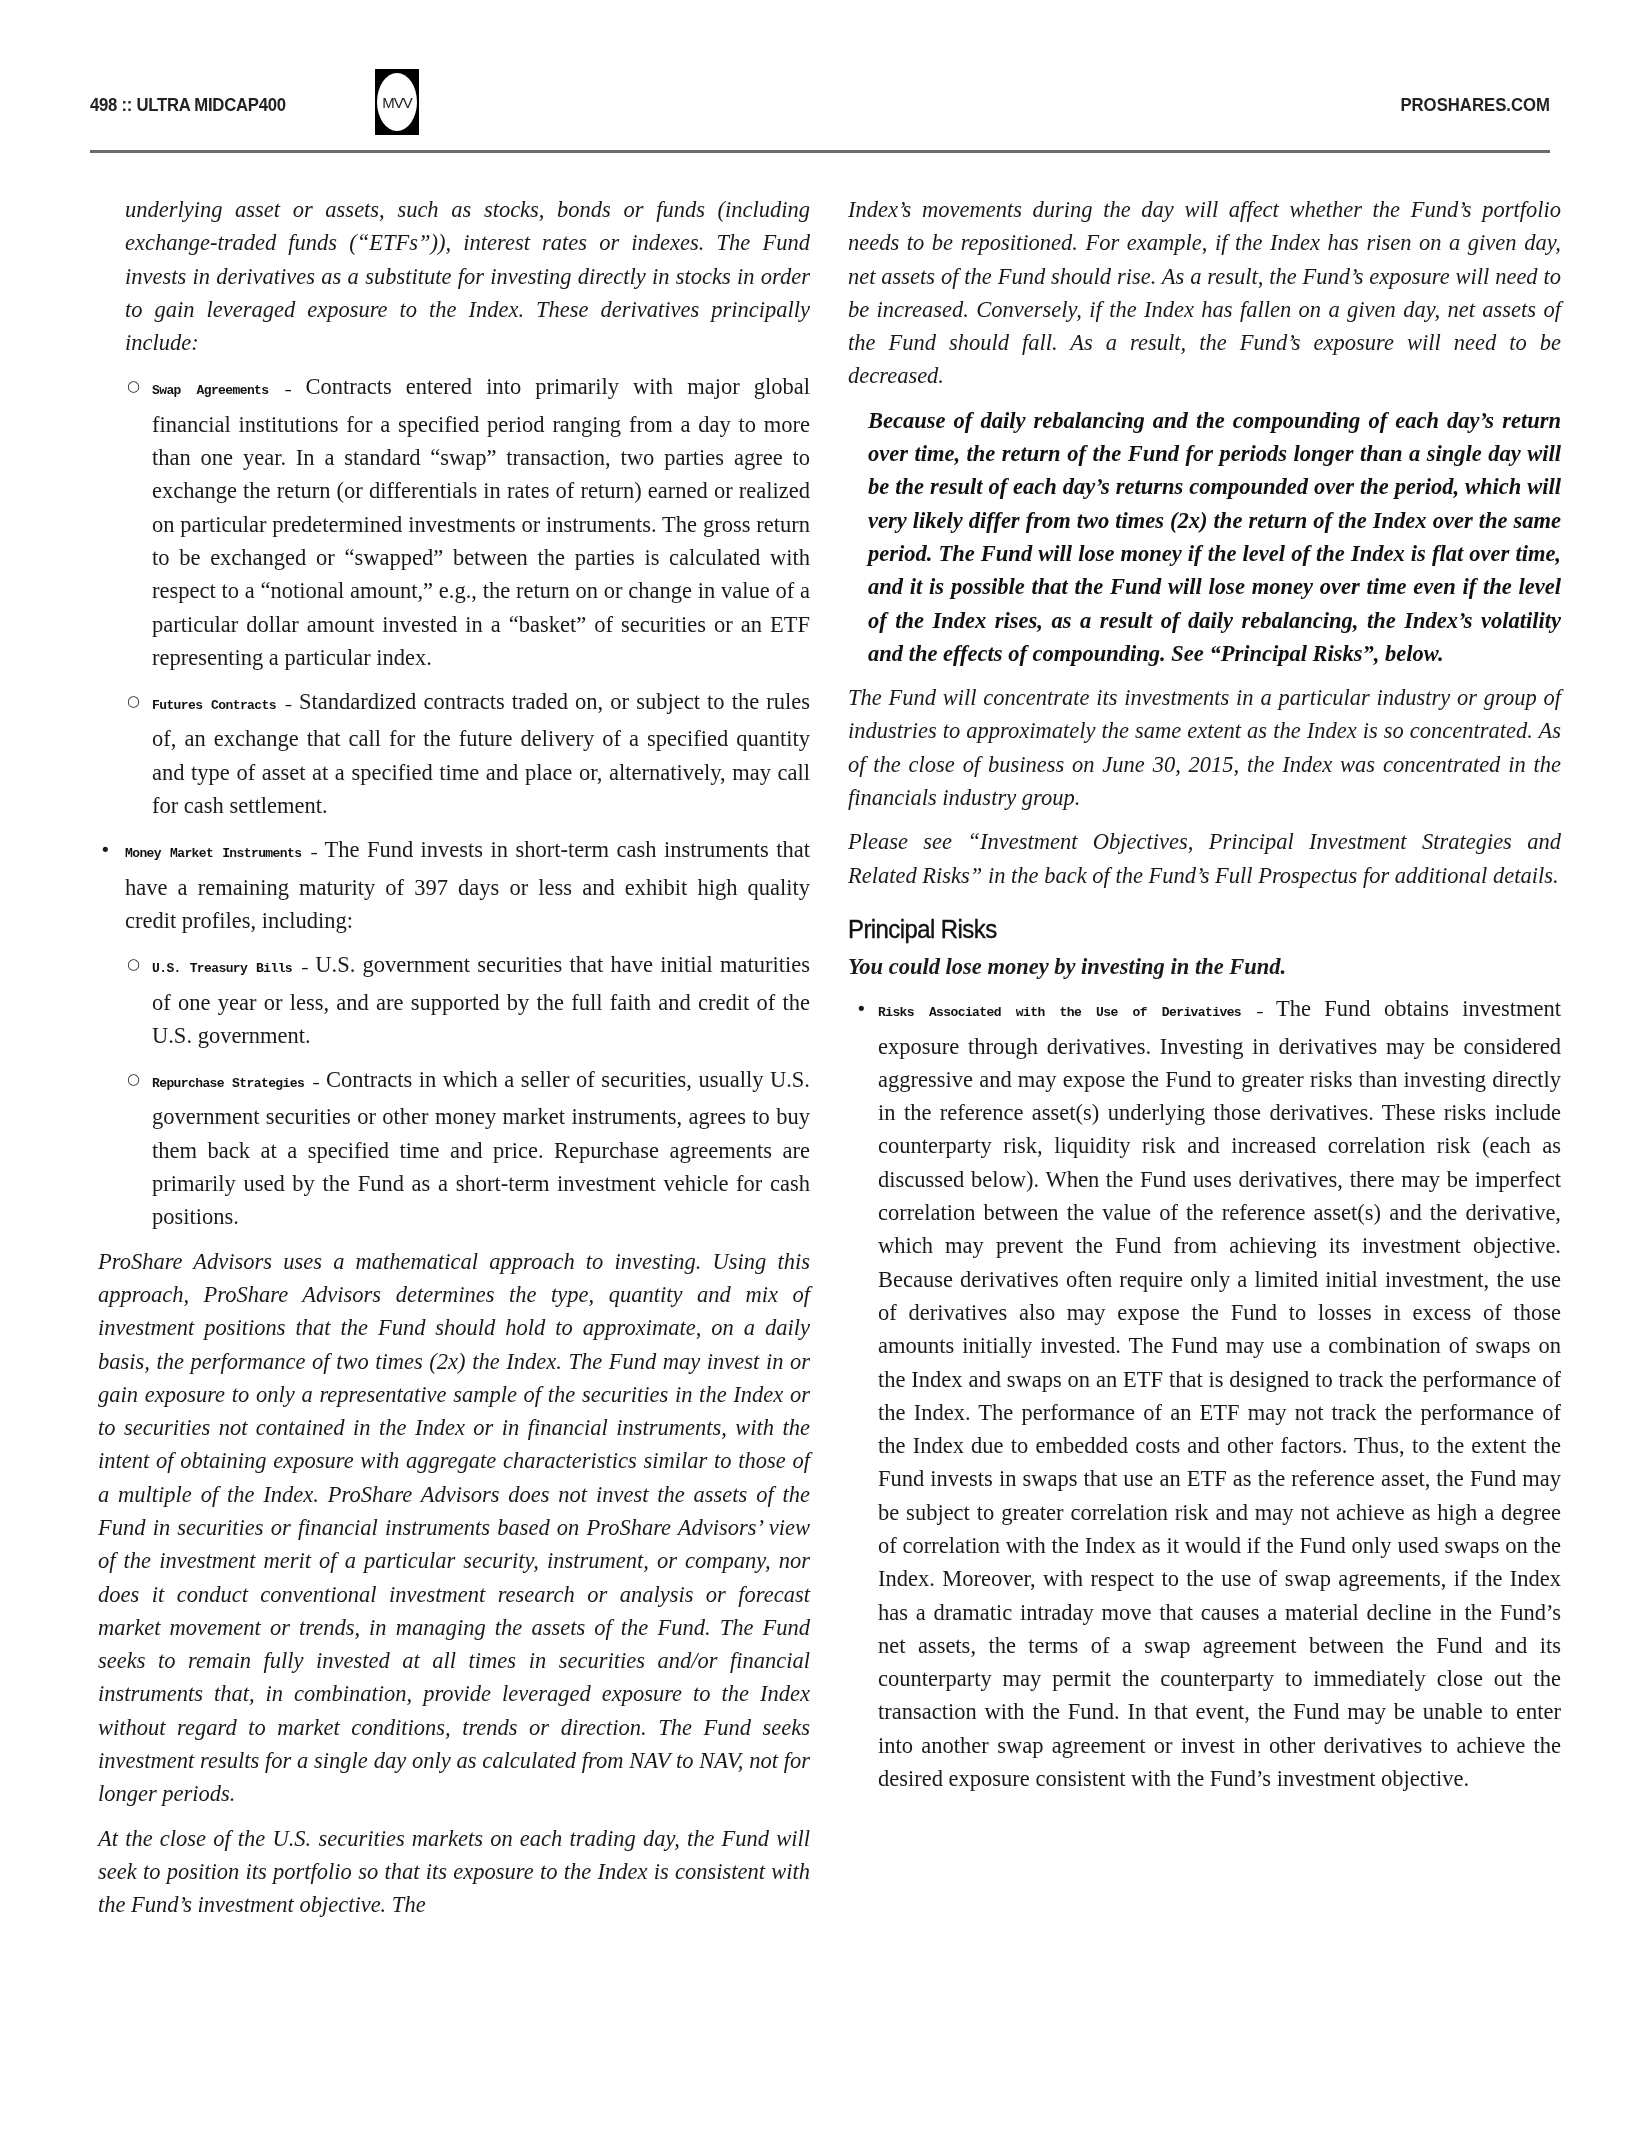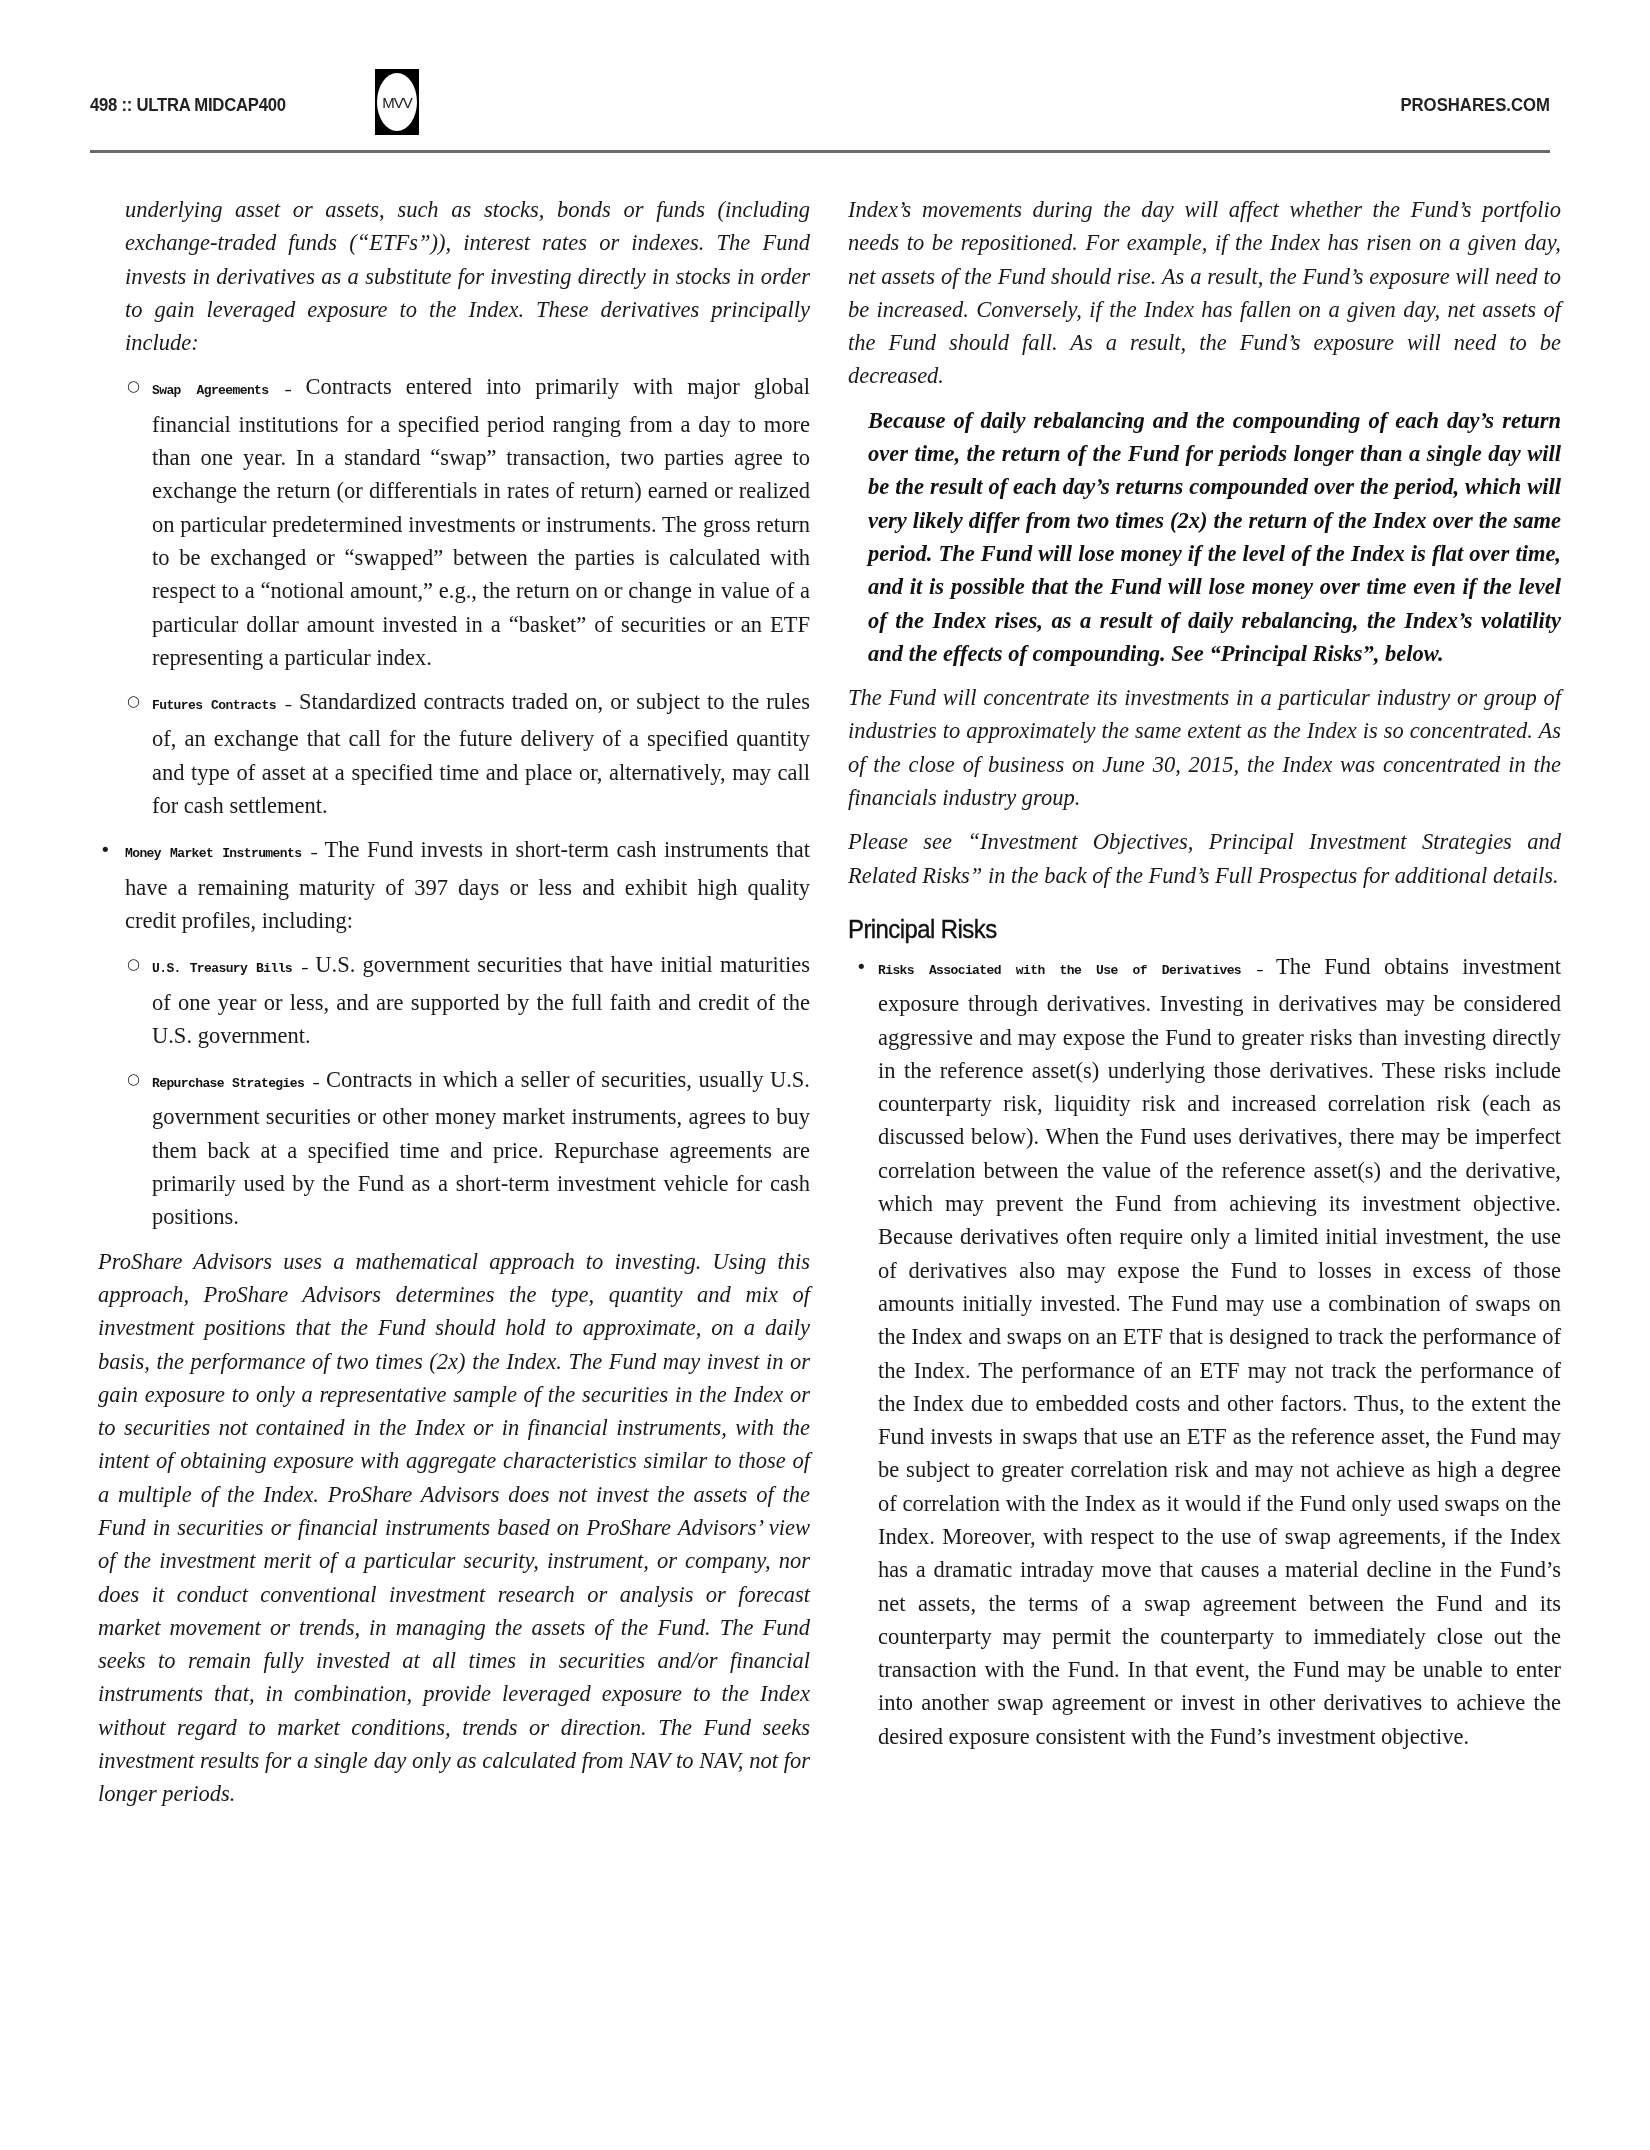--- a/index.html
+++ b/index.html
@@ -89,25 +89,27 @@
     <span class="bul">○</span>
     <span class="term">U.S. Treasury Bills –</span><span> U.S. government securities that have initial maturities of one year or less, and are supported by the full faith and credit of the U.S. government.</span>
   </div>
 
   <div class="item lvl2">
     <span class="bul">○</span>
     <span class="term">Repurchase Strategies –</span><span> Contracts in which a seller of securities, usually U.S. government securities or other money market instruments, agrees to buy them back at a specified time and price. Repurchase agreements are primarily used by the Fund as a short-term investment vehicle for cash positions.</span>
   </div>
 
   <p>ProShare Advisors uses a mathematical approach to investing. Using this approach, ProShare Advisors determines the type, quantity and mix of investment positions that the Fund should hold to approximate, on a daily basis, the performance of two times (2x) the Index. The Fund may invest in or gain exposure to only a representative sample of the securities in the Index or to securities not contained in the Index or in financial instruments, with the intent of obtaining exposure with aggregate characteristics similar to those of a multiple of the Index. ProShare Advisors does not invest the assets of the Fund in securities or financial instruments based on ProShare Advisors’ view of the investment merit of a particular security, instrument, or company, nor does it conduct conventional investment research or analysis or forecast market movement or trends, in managing the assets of the Fund. The Fund seeks to remain fully invested at all times in securities and/or financial instruments that, in combination, provide leveraged exposure to the Index without regard to market conditions, trends or direction. The Fund seeks investment results for a single day only as calculated from NAV to NAV, not for longer periods.</p>
+  <p>At the close of the U.S. securities markets on each trading day, the Fund will seek to position its portfolio so that its exposure to the Index is consistent with the Fund’s investment objective. The</p>
 </div>
 
 <div class="col col-right">
   <p>Index’s movements during the day will affect whether the Fund’s portfolio needs to be repositioned. For example, if the Index has risen on a given day, net assets of the Fund should rise. As a result, the Fund’s exposure will need to be increased. Conversely, if the Index has fallen on a given day, net assets of the Fund should fall. As a result, the Fund’s exposure will need to be decreased.</p>
   <p class="boldp">Because of daily rebalancing and the compounding of each day’s return over time, the return of the Fund for periods longer than a single day will be the result of each day’s returns compounded over the period, which will very likely differ from two times (2x) the return of the Index over the same period. The Fund will lose money if the level of the Index is flat over time, and it is possible that the Fund will lose money over time even if the level of the Index rises, as a result of daily rebalancing, the Index’s volatility and the effects of compounding. See “Principal Risks”, below.</p>
   <p>The Fund will concentrate its investments in a particular industry or group of industries to approximately the same extent as the Index is so concentrated. As of the close of business on June 30, 2015, the Index was concentrated in the financials industry group.</p>
   <p>Please see “Investment Objectives, Principal Investment Strategies and Related Risks” in the back of the Fund’s Full Prospectus for additional details.</p>
   <h2>Principal Risks</h2>
+  <p class="subhead">You could lose money by investing in the Fund.</p>
   <div class="item r1">
     <span class="bul">•</span>
     <span class="term">Risks Associated with the Use of Derivatives –</span><span> The Fund obtains investment exposure through derivatives. Investing in derivatives may be considered aggressive and may expose the Fund to greater risks than investing directly in the reference asset(s) underlying those derivatives. These risks include counterparty risk, liquidity risk and increased correlation risk (each as discussed below). When the Fund uses derivatives, there may be imperfect correlation between the value of the reference asset(s) and the derivative, which may prevent the Fund from achieving its investment objective. Because derivatives often require only a limited initial investment, the use of derivatives also may expose the Fund to losses in excess of those amounts initially invested. The Fund may use a combination of swaps on the Index and swaps on an ETF that is designed to track the performance of the Index. The performance of an ETF may not track the performance of the Index due to embedded costs and other factors. Thus, to the extent the Fund invests in swaps that use an ETF as the reference asset, the Fund may be subject to greater correlation risk and may not achieve as high a degree of correlation with the Index as it would if the Fund only used swaps on the Index. Moreover, with respect to the use of swap agreements, if the Index has a dramatic intraday move that causes a material decline in the Fund’s net assets, the terms of a swap agreement between the Fund and its counterparty may permit the counterparty to immediately close out the transaction with the Fund. In that event, the Fund may be unable to enter into another swap agreement or invest in other derivatives to achieve the desired exposure consistent with the Fund’s investment objective.</span>
   </div>
 </div>
 
 </body></html>

